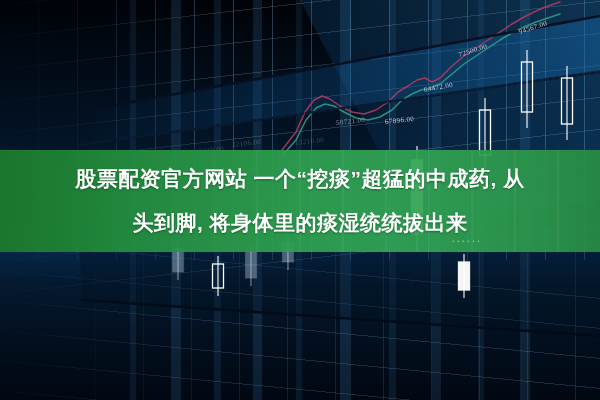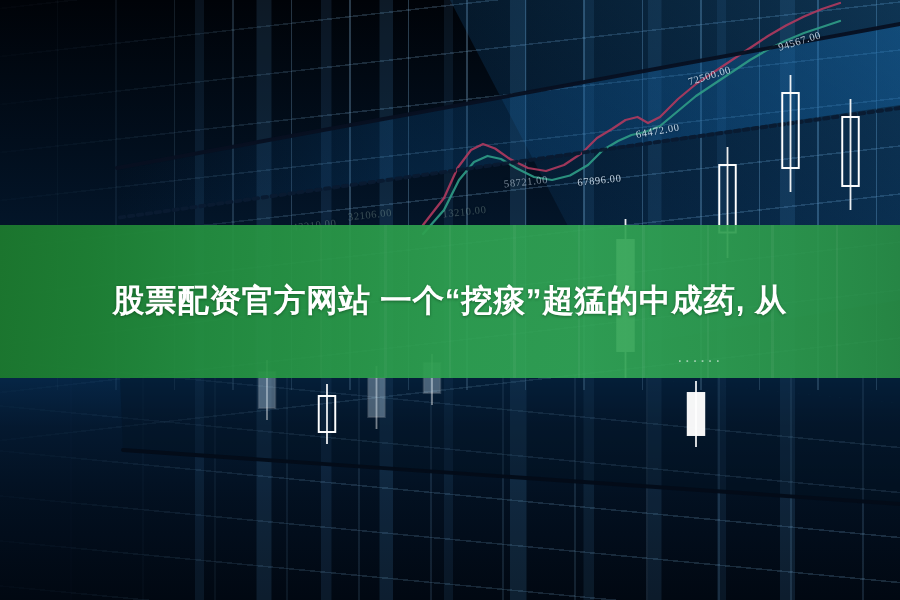--- a/index.html
+++ b/index.html
@@ -256,16 +256,17 @@
         <div class="plabel ghost" style="left: 195px; top: 148px; transform: rotate(-6deg);">43210.00</div>
         <div class="plabel ghost" style="left: 232px; top: 141px; transform: rotate(-6deg);">32106.00</div>
       </div>
   </div>
 
   <div class="band"></div>
   <div class="band-tex"></div>
 
   <div class="headline">
     <div class="hl">股票配资官方网站 一个“挖痰”超猛的中成药, 从</div>
+    <div class="hl">头到脚, 将身体里的痰湿统统拔出来</div>
   </div>
   <div class="trail">......</div>
 
 </div>
 
 </body></html>

